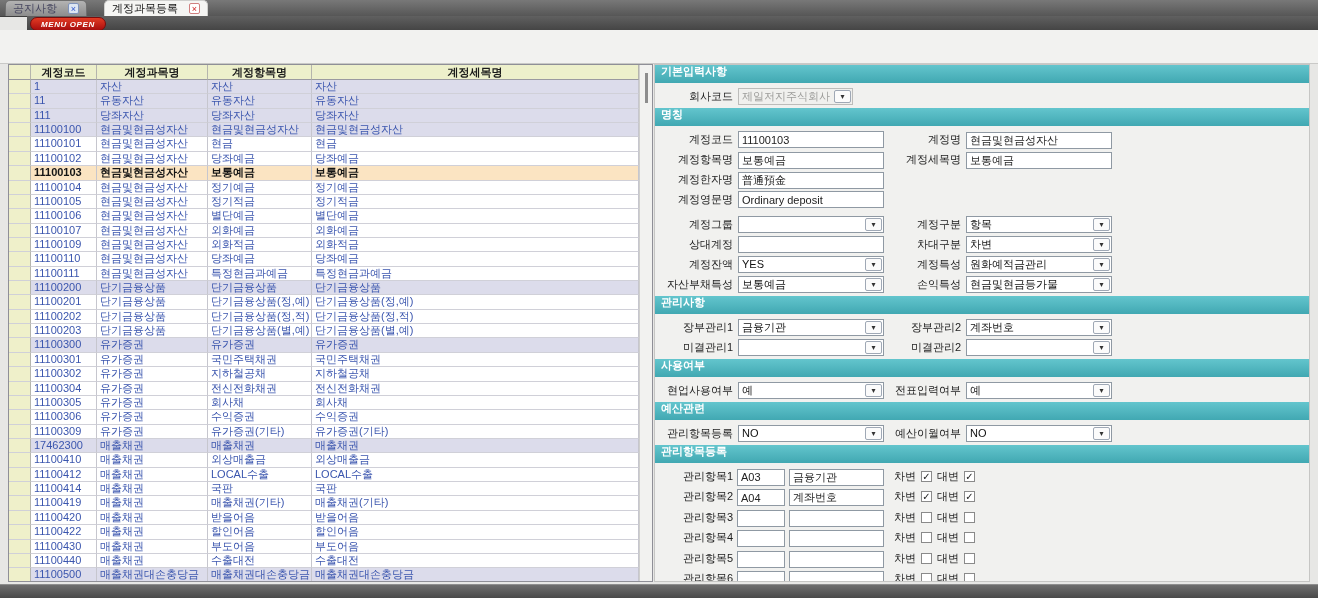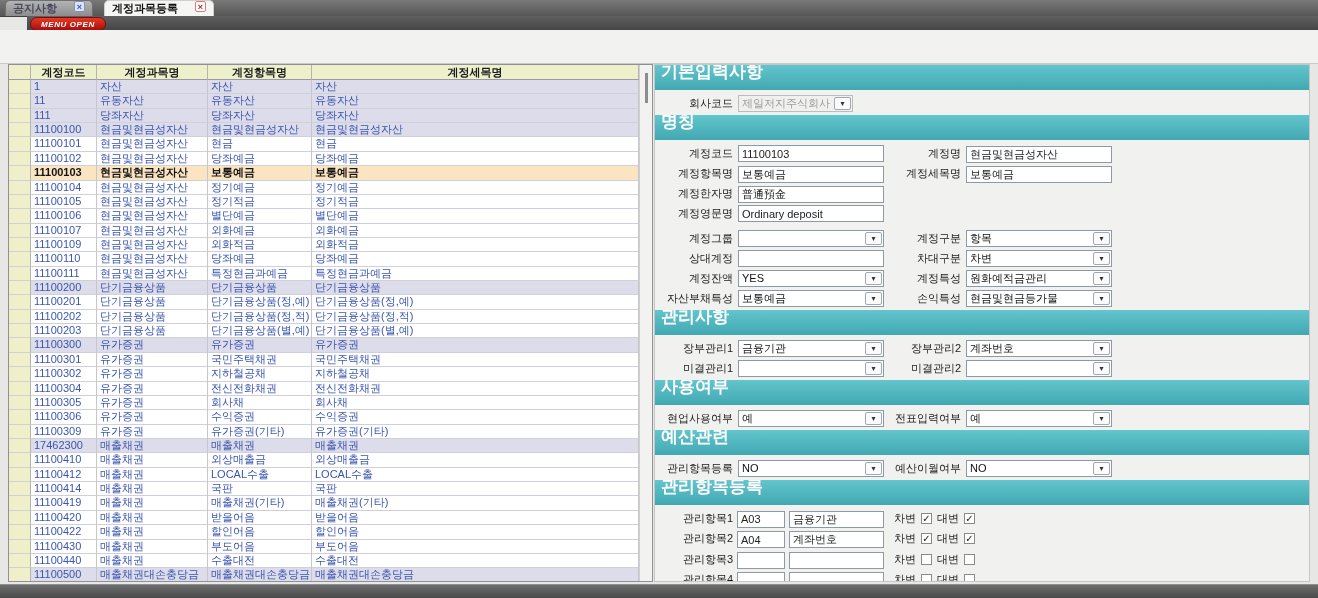--- a/index.html
+++ b/index.html
@@ -1,21 +1,21 @@
 <!DOCTYPE html>
 <html><head>
 <meta charset="utf-8">
 <style>
   html,body{margin:0;padding:0;}
   body{width:1318px;height:598px;background:#dfdfdd;font-family:"Liberation Sans","DejaVu Sans",sans-serif;overflow:hidden;}
   #app{position:relative;width:1318px;height:598px;background:#e7e7e5;overflow:hidden;}
 
   
   #tabbar{position:absolute;top:0;left:0;right:0;height:16px;background:linear-gradient(#787878,#565656);border-bottom:1px solid #3e3e3e;}
-  .tab{position:absolute;top:0;height:16px;display:flex;align-items:flex-start;gap:17px;padding:0 7px;border-radius:5px 5px 0 0;font-size:11px;font-weight:bold;white-space:nowrap;cursor:pointer;}
+  .tab{position:absolute;top:0;height:16px;display:flex;align-items:center;gap:11px;padding:0 7px;border-radius:5px 5px 0 0;font-size:11px;font-weight:normal;white-space:nowrap;cursor:pointer;}
   .tab.inactive{left:5px;background:linear-gradient(#b3b3b3,#8d8d8d);color:#474760;border:1px solid #6f6f6f;border-bottom:none;box-sizing:border-box;}
   .tab.active{left:104px;background:#f5f5f3;color:#101010;border:1px solid #cfcfcd;border-bottom:none;box-sizing:border-box;}
   .tab-close{width:11px;height:11px;border-radius:2px;font-size:9px;line-height:10px;text-align:center;box-sizing:border-box;cursor:pointer;}
   .tab.inactive .tab-close{background:#dde6f2;border:1px solid #7f93bb;color:#2e55cc;}
   .tab.active .tab-close{background:#fff;border:1px solid #d08080;color:#cc1f1f;}
 
   
   #menubar{position:absolute;top:16px;left:0;right:0;height:14px;background:linear-gradient(#606060,#454545);margin-left:27px;}
   #menu-open{position:absolute;top:1px;left:3px;height:12px;padding:0 10px;border-radius:7px;background:linear-gradient(#e23b24,#a80e0e);border:1px solid #7c0b0b;color:#fff;font-size:8px;font-weight:bold;font-style:italic;letter-spacing:.6px;display:flex;align-items:center;cursor:pointer;}
 
@@ -47,21 +47,21 @@
   .sel-col{background:#eff0ca;border-right:1px solid #b5b5ad;padding-left:0;}
   .grow.group .gcell{background:#dcdceb;}
   .grow.group .sel-col{background:#eff0ca;}
   .grow.selected .gcell{background:#fbe4c2;color:#141414;font-weight:bold;}
   .grow.selected .sel-col{background:#eff0ca;}
   #grid-scroll{width:13px;background:#f2f2f0;border-left:1px solid #cfcfcd;position:relative;box-sizing:border-box;}
   #grid-thumb{position:absolute;left:5px;top:8px;width:3px;height:30px;background:#8d8d8d;cursor:pointer;}
 
   
   #panel{position:absolute;left:654px;top:0;width:656px;height:518px;background:#f1f1ef;border:1px solid #c6c6c4;box-sizing:border-box;overflow:hidden;}
-  .shead{height:25px;background:linear-gradient(#63c5cd,#41a8b2);color:#fff;font-size:17px;line-height:13px;font-weight:bold;padding-left:6px;overflow:hidden;}
+  .shead{height:18px;background:linear-gradient(#63c5cd,#41a8b2);color:#fff;font-size:11px;line-height:13px;font-weight:bold;padding-left:6px;overflow:hidden;}
   .pbody{padding:3px 0 2px 0;}
   .frow{display:grid;grid-template-columns:78px 146px 72px 146px;column-gap:5px;height:20px;align-items:center;}
   .irow{display:grid;grid-template-columns:78px 48px 95px auto;column-gap:4px;height:20.5px;align-items:center;}
   .flabel{font-size:11px;color:#1c1c1c;text-align:right;white-space:nowrap;overflow:hidden;}
   .fctl .inp{width:100%;}
   .company-sel{width:115px;}
   .cbgroup{display:flex;align-items:center;gap:5px;margin-left:6px;font-size:11px;color:#1c1c1c;}
   .cb{width:11px;height:11px;border:1px solid #8a8a8a;background:#fff;font-size:10px;line-height:10px;text-align:center;color:#222;box-sizing:border-box;cursor:pointer;}
 
   

